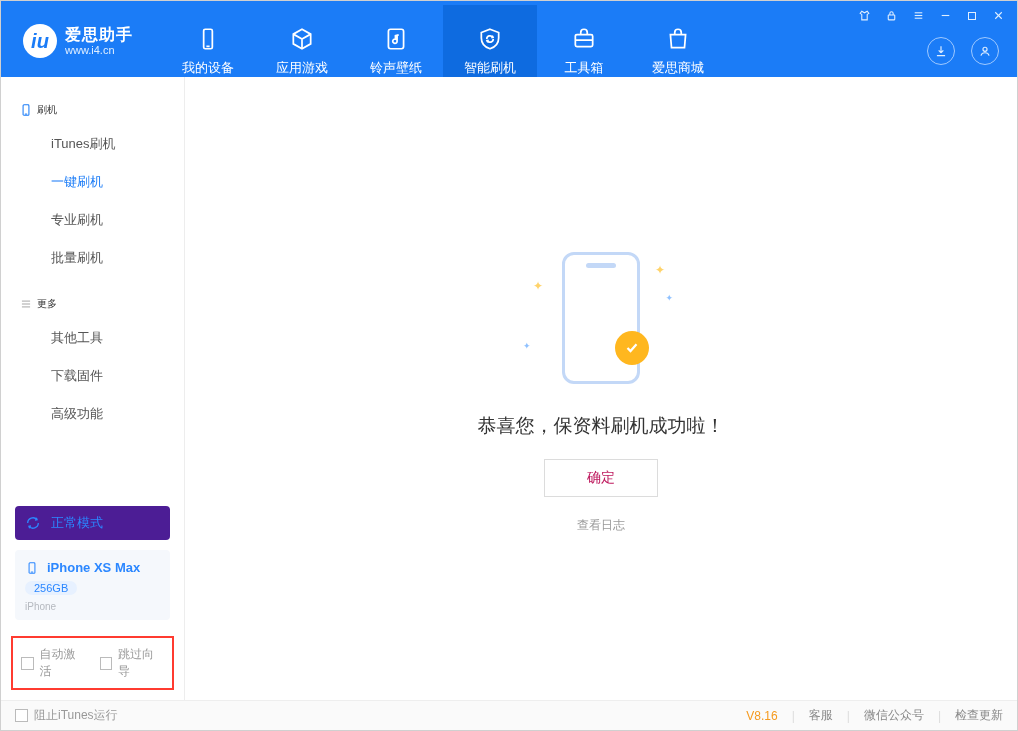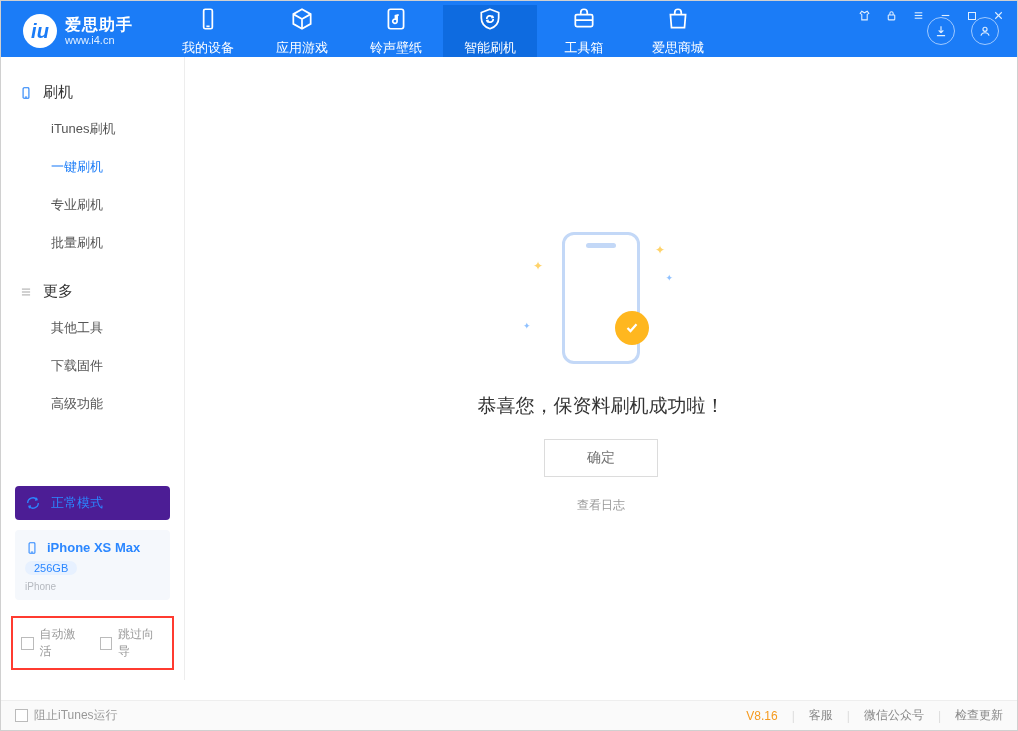--- a/index.html
+++ b/index.html
@@ -1,19 +1,19 @@
 <!DOCTYPE html>
 <html><head>
 <meta charset="utf-8">
 <style>
 * { margin: 0; padding: 0; box-sizing: border-box; font-family: "Microsoft YaHei", Arial, sans-serif; }
 body { background: #fff; width: 1018px; height: 731px; overflow: hidden; position: relative; border: 1px solid #d0d0d0; }
 
 
-.header { background: #1b7cf7; height: 56px; display: flex; align-items: center; padding: 4px 14px 0 22px; position: relative; }
+.header { background: #1b7cf7; height: 76px; display: flex; align-items: center; padding: 4px 14px 0 22px; position: relative; }
 .logo-block { display: flex; align-items: center; margin-right: 28px; }
 .logo-circle { width: 34px; height: 34px; background: #fff; border-radius: 50%; display: flex; align-items: center; justify-content: center; color: #1b7cf7; font-weight: 900; font-size: 20px; font-style: italic; margin-right: 8px; }
 .logo-text-block { display: flex; flex-direction: column; line-height: 1.1; }
 .logo-text { color: #fff; font-size: 16px; font-weight: 600; letter-spacing: 1px; }
 .logo-sub { color: #dfeeff; font-size: 11px; }
 
 .nav { display: flex; height: 100%; }
 .nav-item { width: 94px; height: 100%; display: flex; flex-direction: column; align-items: center; justify-content: flex-end; color: #fff; font-size: 13px; cursor: pointer; gap: 6px; }
 .nav-item.active { background: #0e6be0; }
 .nav-icon-slot { height: 28px; display: flex; align-items: center; justify-content: center; }
@@ -22,21 +22,21 @@
 .window-controls { position: absolute; top: 8px; right: 12px; display: flex; align-items: center; gap: 14px; color: #dfeeff; }
 .window-controls span, .window-controls svg { cursor: pointer; }
 .header-right-icons { position: absolute; right: 18px; bottom: 12px; display: flex; gap: 16px; }
 .circle-btn { width: 28px; height: 28px; border: 1.6px solid #9fc9ff; border-radius: 50%; display: flex; align-items: center; justify-content: center; color: #dfeeff; cursor: pointer; }
 
 
 .body-area { display: flex; height: calc(100% - 76px - 30px); }
 
 
 .sidebar { width: 184px; border-right: 1px solid #ededed; padding-top: 18px; display: flex; flex-direction: column; }
-.sb-section-head { display: flex; align-items: center; gap: 10px; padding: 8px 18px; color: #333; font-size: 15px; font-weight: 500; }
+.sb-section-head { display: flex; align-items: center; gap: 4px; padding: 8px 18px; color: #333; font-size: 10px; font-weight: 500; }
 .sb-item { padding: 10px 18px 10px 50px; color: #555; font-size: 13px; cursor: pointer; }
 .sb-item.active { color: #1b7cf7; }
 
 .sidebar-spacer { flex: 1; }
 .device-block { padding: 10px 14px; }
 .mode-row { background: #4c1d95; border-radius: 4px; padding: 8px 10px; display: flex; align-items: center; gap: 10px; color: #2b87ff; font-size: 13px; margin-bottom: 10px; }
 .device-row { background: #f5f8fc; border-radius: 4px; padding: 10px 10px 8px 10px; }
 .device-name { color: #2b87ff; font-size: 13px; font-weight: 600; display: flex; align-items: center; gap: 8px; }
 .storage-pill { display: inline-block; background: #e7f1ff; color: #2b87ff; font-size: 11px; border-radius: 9px; padding: 1px 9px; margin-top: 6px; }
 .device-type { color: #b5b9bf; font-size: 10px; margin-top: 5px; }
@@ -48,21 +48,21 @@
 
 .main { flex: 1; display: flex; flex-direction: column; align-items: center; justify-content: center; gap: 20px; }
 .illus { position: relative; width: 180px; height: 150px; display: flex; align-items: center; justify-content: center; }
 .phone-shape { width: 78px; height: 132px; border: 3px solid #c3d8f7; border-radius: 12px; background: #fff; position: relative; }
 .phone-shape::before { content: ""; position: absolute; top: 8px; left: 50%; transform: translateX(-50%); width: 30px; height: 5px; background: #c3d8f7; border-radius: 3px; }
 .check-badge { position: absolute; right: 42px; bottom: 28px; width: 34px; height: 34px; background: #ffb71f; border-radius: 50%; display: flex; align-items: center; justify-content: center; }
 .sparkle { position: absolute; color: #ffd36a; font-size: 12px; }
 .s1 { left: 22px; top: 36px; } .s2 { left: 12px; bottom: 42px; color:#8fc1ff; font-size:9px;} .s3 { right: 26px; top: 20px; } .s4 { right: 18px; top: 50px; color:#8fc1ff; font-size:9px;}
 
 .success-text { font-size: 19px; color: #333; }
-.ok-btn { border: 1px solid #dcdcdc; background: #fff; padding: 9px 42px; font-size: 14px; color: #737373; cursor: pointer; }
+.ok-btn { border: 1px solid #dcdcdc; background: #fff; padding: 9px 42px; font-size: 14px; color: #be185d; cursor: pointer; }
 .log-link { color: #999; font-size: 12px; cursor: pointer; }
 
 
 .statusbar { position: absolute; bottom: 0; left: 0; right: 0; height: 30px; border-top: 1px solid #eee; background: #fafafa; display: flex; align-items: center; padding: 0 14px; font-size: 12px; color: #888; }
 .statusbar .sb-left { display: flex; align-items: center; gap: 6px; }
 .statusbar .sb-right { margin-left: auto; display: flex; align-items: center; gap: 14px; }
 .statusbar .sep { color: #ddd; }
 .version { color: #f59a1e; }
 .sb-link { cursor: pointer; }
 </style>

